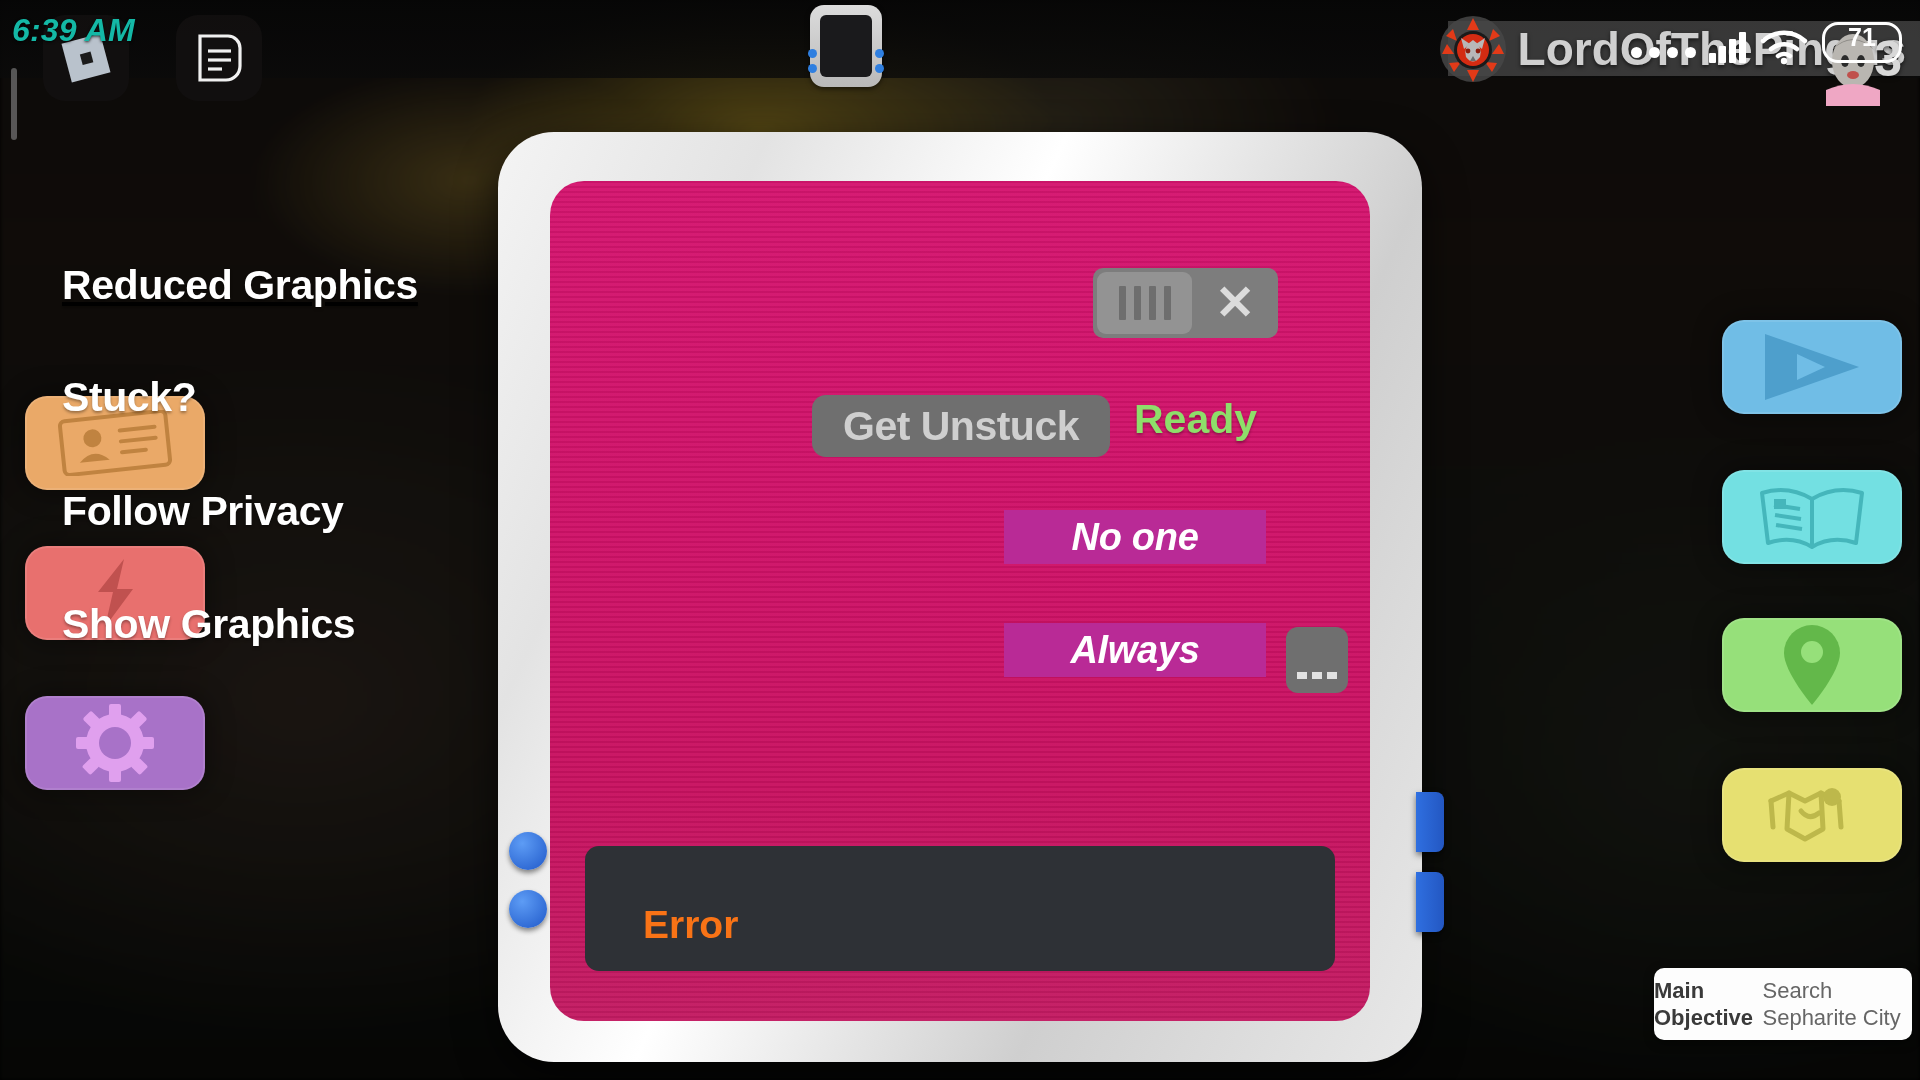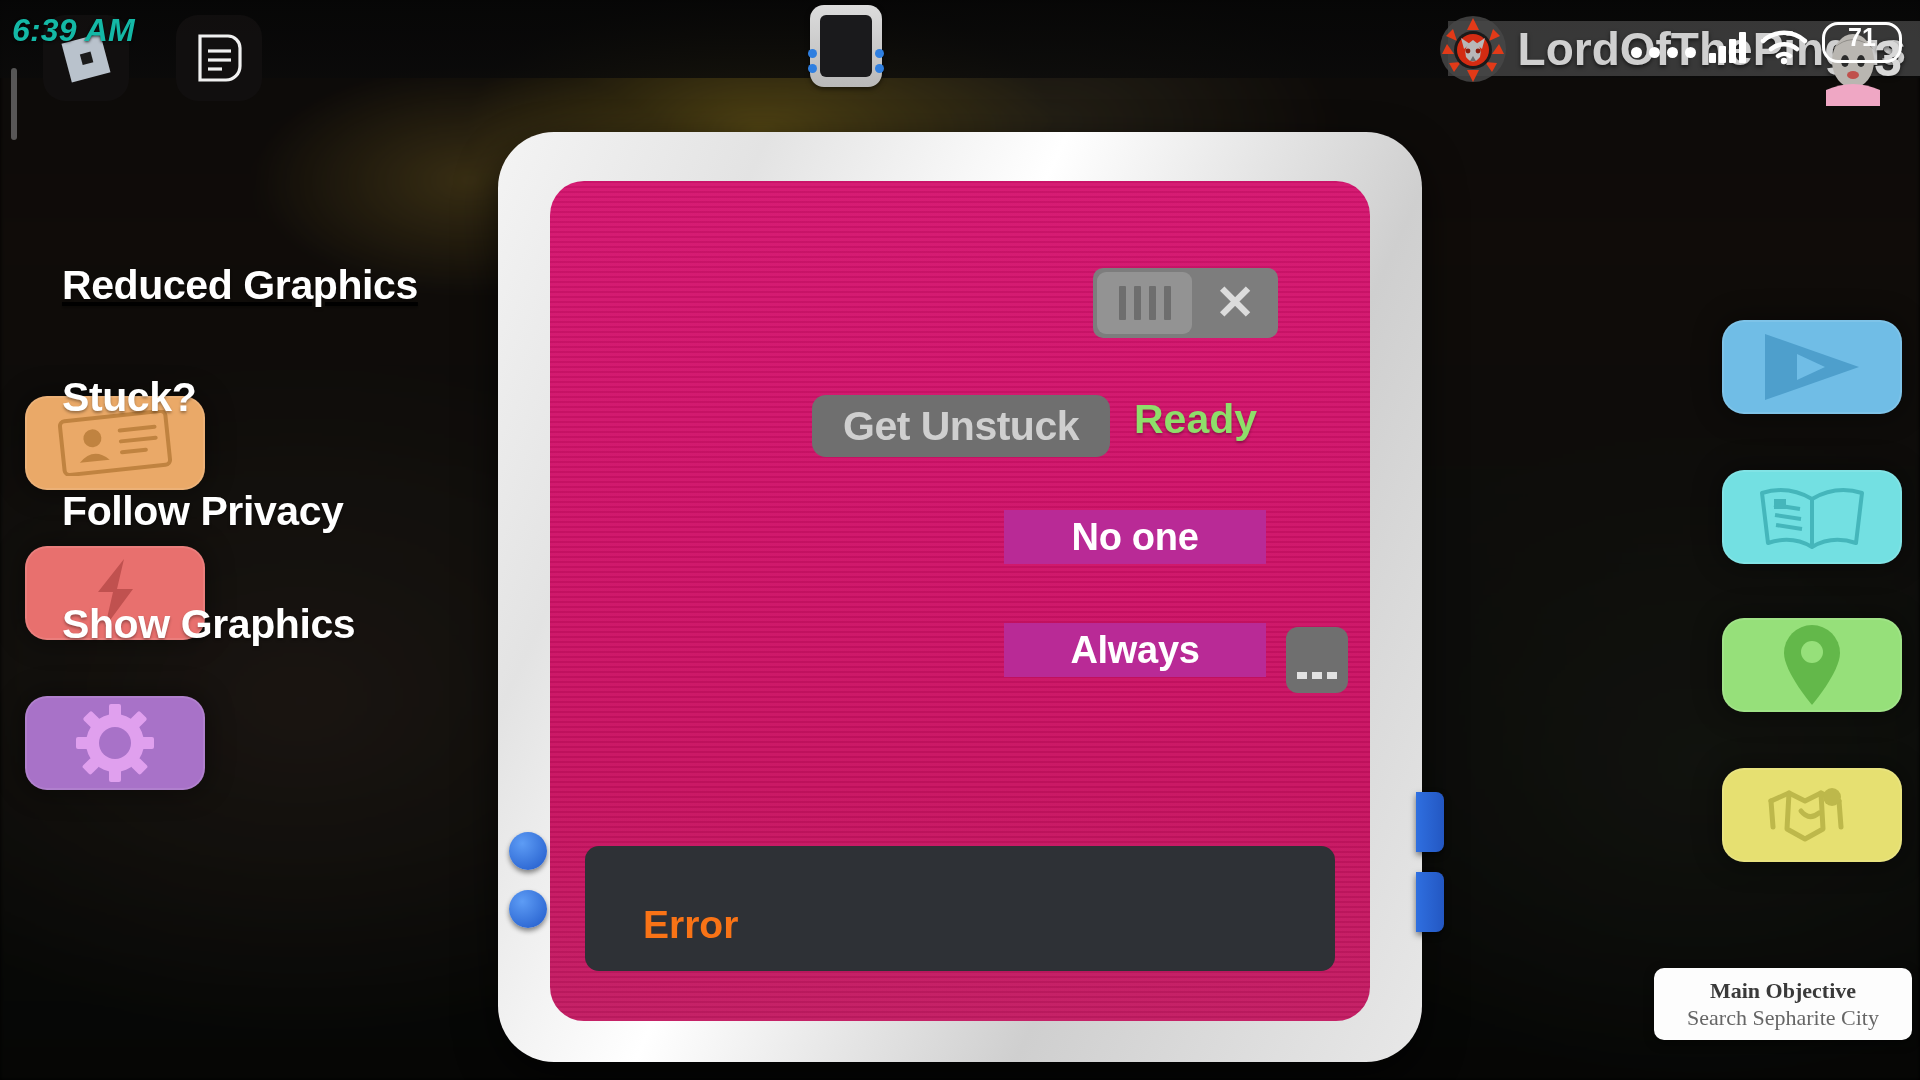--- a/index.html
+++ b/index.html
@@ -179,21 +179,21 @@
     font-size:41px;font-weight:bold;color:#cfcfcf;letter-spacing:-.5px;white-space:nowrap;
   }
   #stuck-status{
     position:absolute;left:1134px;top:396px;font-size:41px;font-weight:bold;color:#8ede6a;
     text-shadow:0 2px 3px rgba(0,0,0,.3);
   }
   .pill{
     position:absolute;width:262px;height:54px;background:#b92a96;
     display:flex;align-items:center;justify-content:center;
   }
-  .pill span{font-size:38px;font-weight:bold;color:#fff;letter-spacing:-.3px;}
+  .pill span{font-size:38px;font-weight:bold;color:#fff;letter-spacing:-.3px;font-style:italic;}
   #pill-privacy{left:1004px;top:510px;}
   #pill-objective{left:1004px;top:623px;}
   #objective-more{
     position:absolute;left:1286px;top:627px;width:62px;height:52px;border-radius:12px;
     background:#6f6f6f;display:flex;align-items:flex-end;justify-content:center;padding-bottom:14px;gap:5px;
   }
   #objective-more i{display:block;width:10px;height:7px;background:#e2e2e2;}
 
   
   #social-card{
@@ -204,23 +204,22 @@
     position:absolute;left:0;right:0;top:16px;text-align:center;
     font-size:24px;font-weight:bold;color:#7b93d6;letter-spacing:7px;
   }
   #social-value{
     position:absolute;left:58px;top:57px;font-size:39px;color:#f97316;font-weight:bold;
   }
 
   
   #objective-toast{
     position:absolute;left:1654px;top:968px;width:258px;height:72px;border-radius:10px;
-    background:#fdfdfd;display:flex;flex-direction:column;align-items:center;justify-content:center;
+    background:#fdfdfd;display:flex;flex-direction:row;align-items:center;justify-content:center;
     box-shadow:0 3px 10px rgba(0,0,0,.5);
-    font-family:Liberation Serif, serif;
   }
   #objective-toast .t{font-size:22px;font-weight:bold;color:#3a3a3a;line-height:1.25;}
   #objective-toast .s{font-size:22px;color:#666;line-height:1.25;}
 </style>
 </head>
 <body>
 
 <div id="bg"></div>
 <div id="bg-dark"></div>
 <div id="bg-topstrip"></div>

